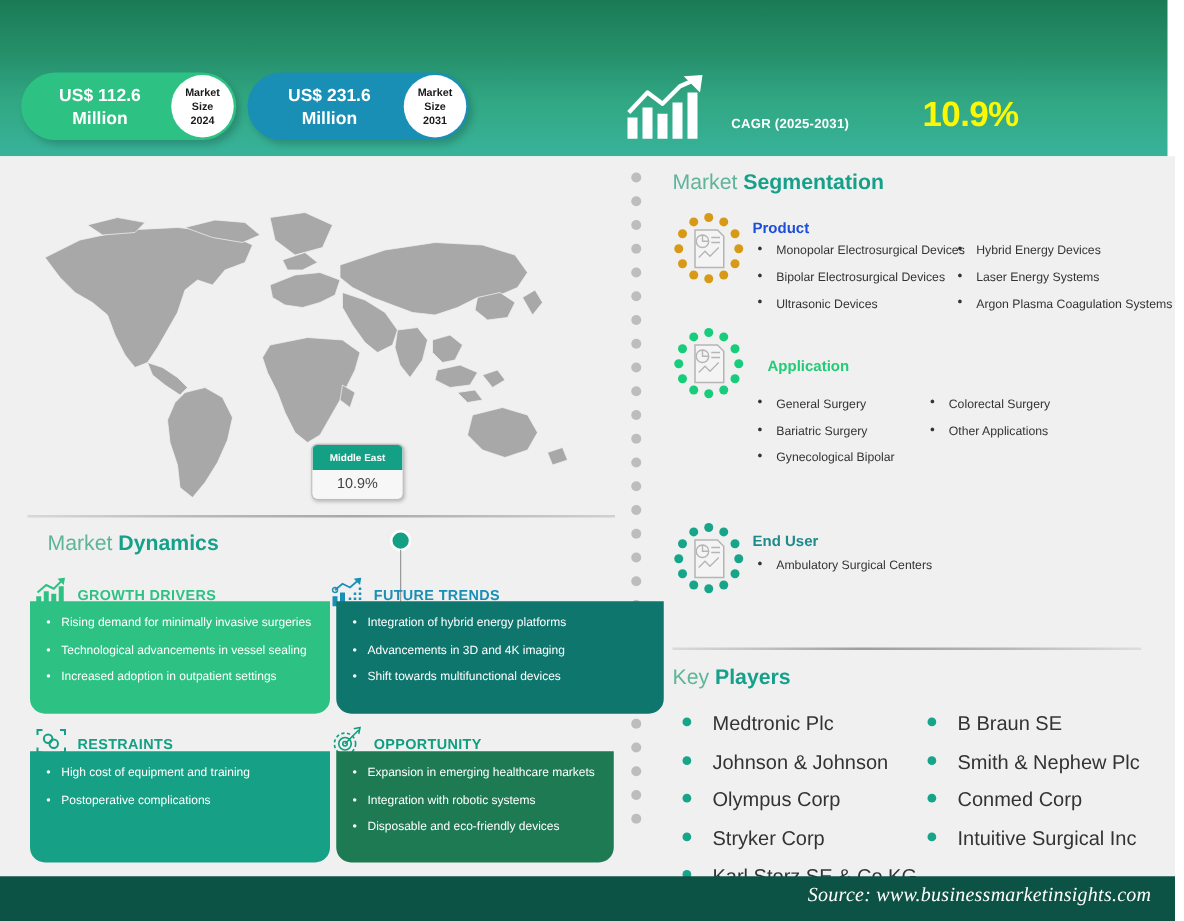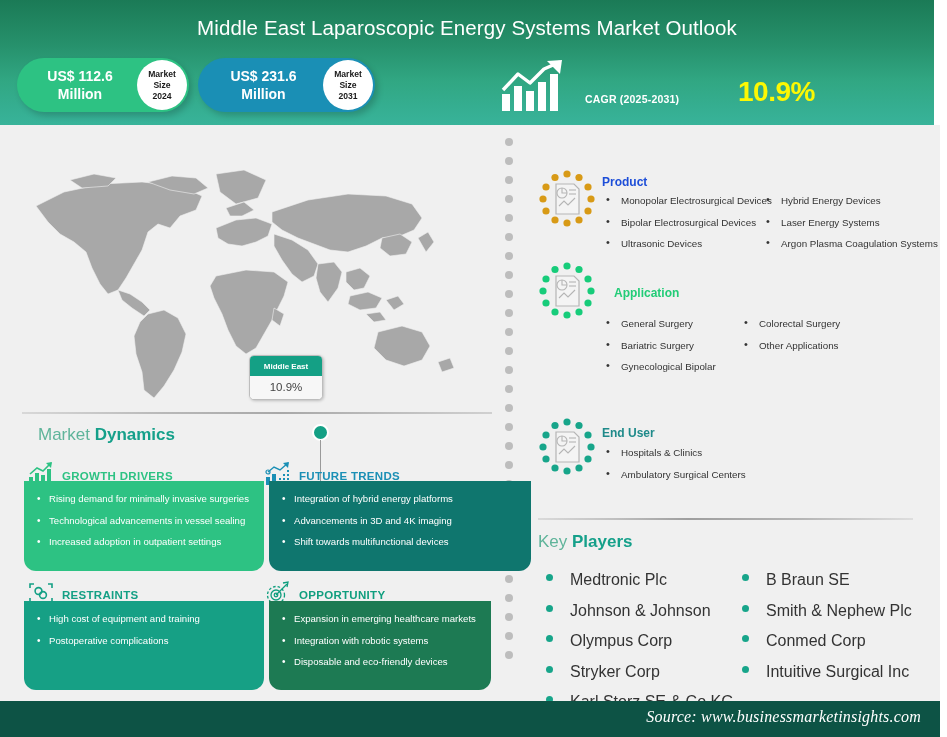--- a/index.html
+++ b/index.html
@@ -245,21 +245,20 @@
     font-family: "Liberation Serif", serif;
     letter-spacing: 0.2px;
   }
 </style>
 </head>
 <body>
 
 <div id="page">
 
   <div id="header">
-    <div id="header-title">Middle East Laparoscopic Energy Systems Market Outlook</div>
 
     <div class="pill" id="pill-2024">
       <div class="pill-value">
         <span>US$ 112.6</span><br>
         <span>Million</span>
       </div>
       <div class="pill-circle">
         <span>Market</span>
         <span>Size</span>
         <span>2024</span>
@@ -468,20 +467,23 @@
     <span class="dh-label">OPPORTUNITY</span>
   </div>
   <div class="dyn-box" id="box-opportunity">
     <ul>
       <li>Expansion in emerging healthcare markets</li>
       <li>Integration with robotic systems</li>
       <li>Disposable and eco-friendly devices</li>
     </ul>
   </div>
 
+  <div class="sec-title" id="title-segment">
+    <span class="light">Market </span><span class="bold">Segmentation</span>
+  </div>
 
   <div class="seg-icon" id="seg-icon-product">
     <svg width="58" height="58" viewBox="0 0 58 58">
       <g fill="#d89a16">
         <circle cx="29" cy="4" r="3.6"></circle>
           <circle cx="17" cy="7.5" r="3.6"></circle>
           <circle cx="41" cy="7.5" r="3.6"></circle>
         <circle cx="8" cy="17" r="3.6"></circle>
           <circle cx="50" cy="17" r="3.6"></circle>
         <circle cx="5" cy="29" r="3.6"></circle>
@@ -578,21 +580,20 @@
         <circle cx="24" cy="23" r="5"></circle>
         <path d="M24 18 V23 H29"></path>
         <path d="M31 20 H38"></path>
           <path d="M31 24 H38"></path>
         <path d="M21 36 L26 31 L30 35 L37 28"></path>
       </g>
     </svg>
   </div>
   <div class="seg-head" id="head-enduser">End User</div>
   <ul class="seg-list" id="list-enduser">
-    <li>Hospitals &amp; Clinics</li>
     <li>Ambulatory Surgical Centers</li>
   </ul>
 
   <div id="right-hr"></div>
 
   <div class="sec-title" id="title-players">
     <span class="light">Key </span><span class="bold">Players</span>
   </div>
   <ul class="kp-list" id="kp-col-a">
     <li>Medtronic Plc</li>

